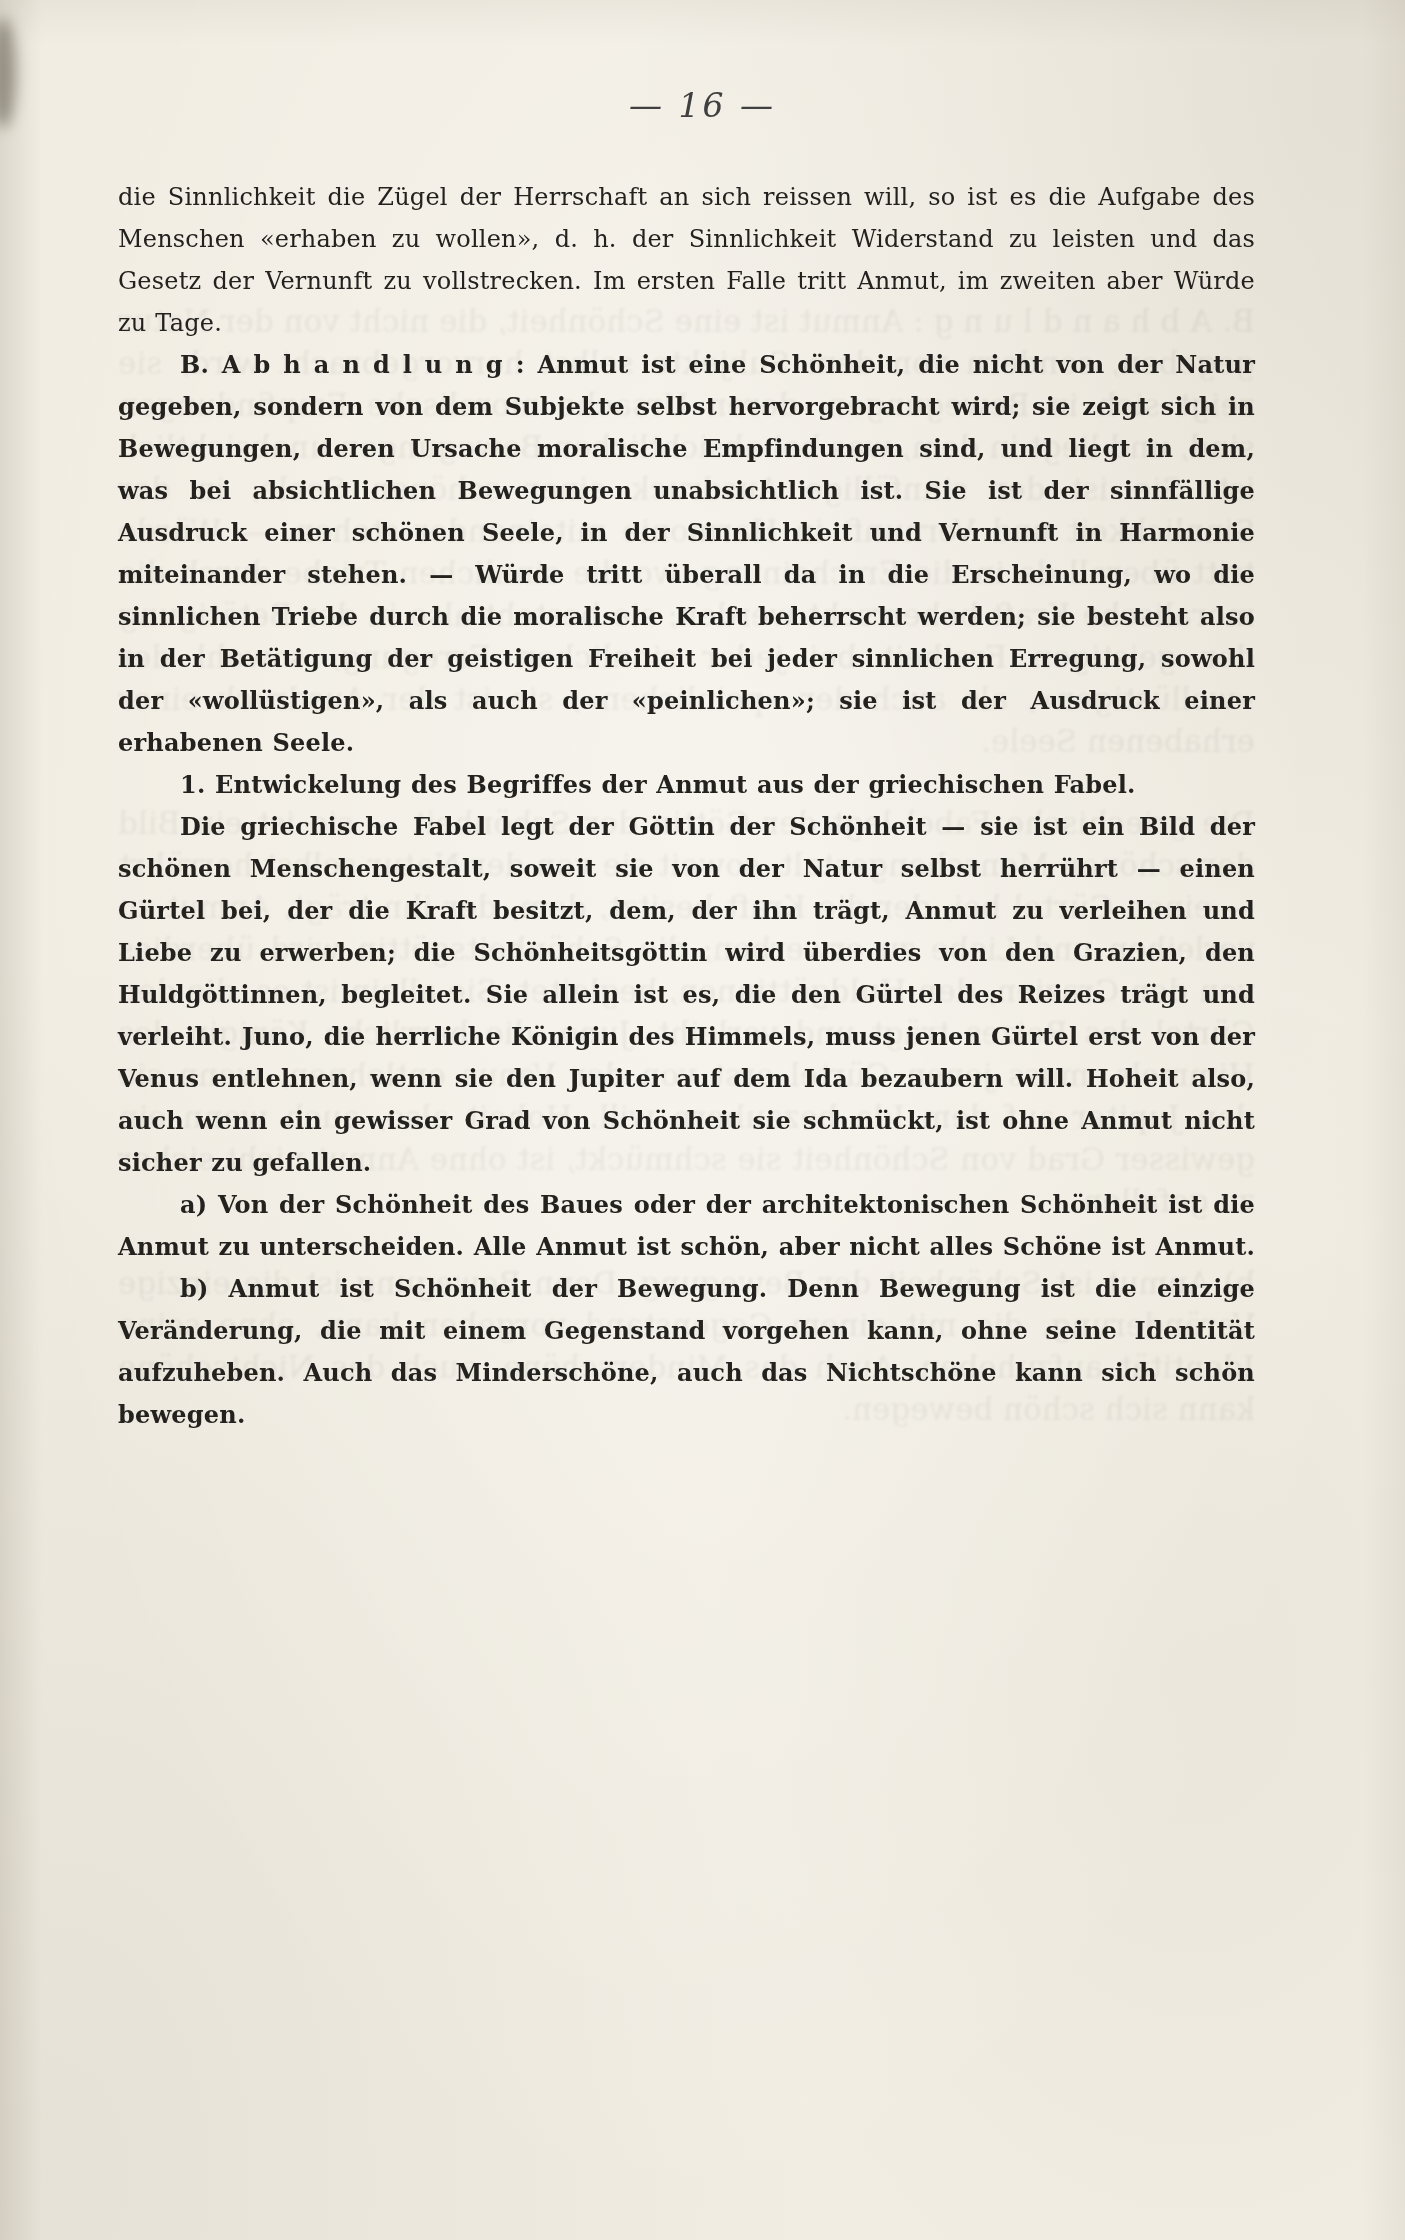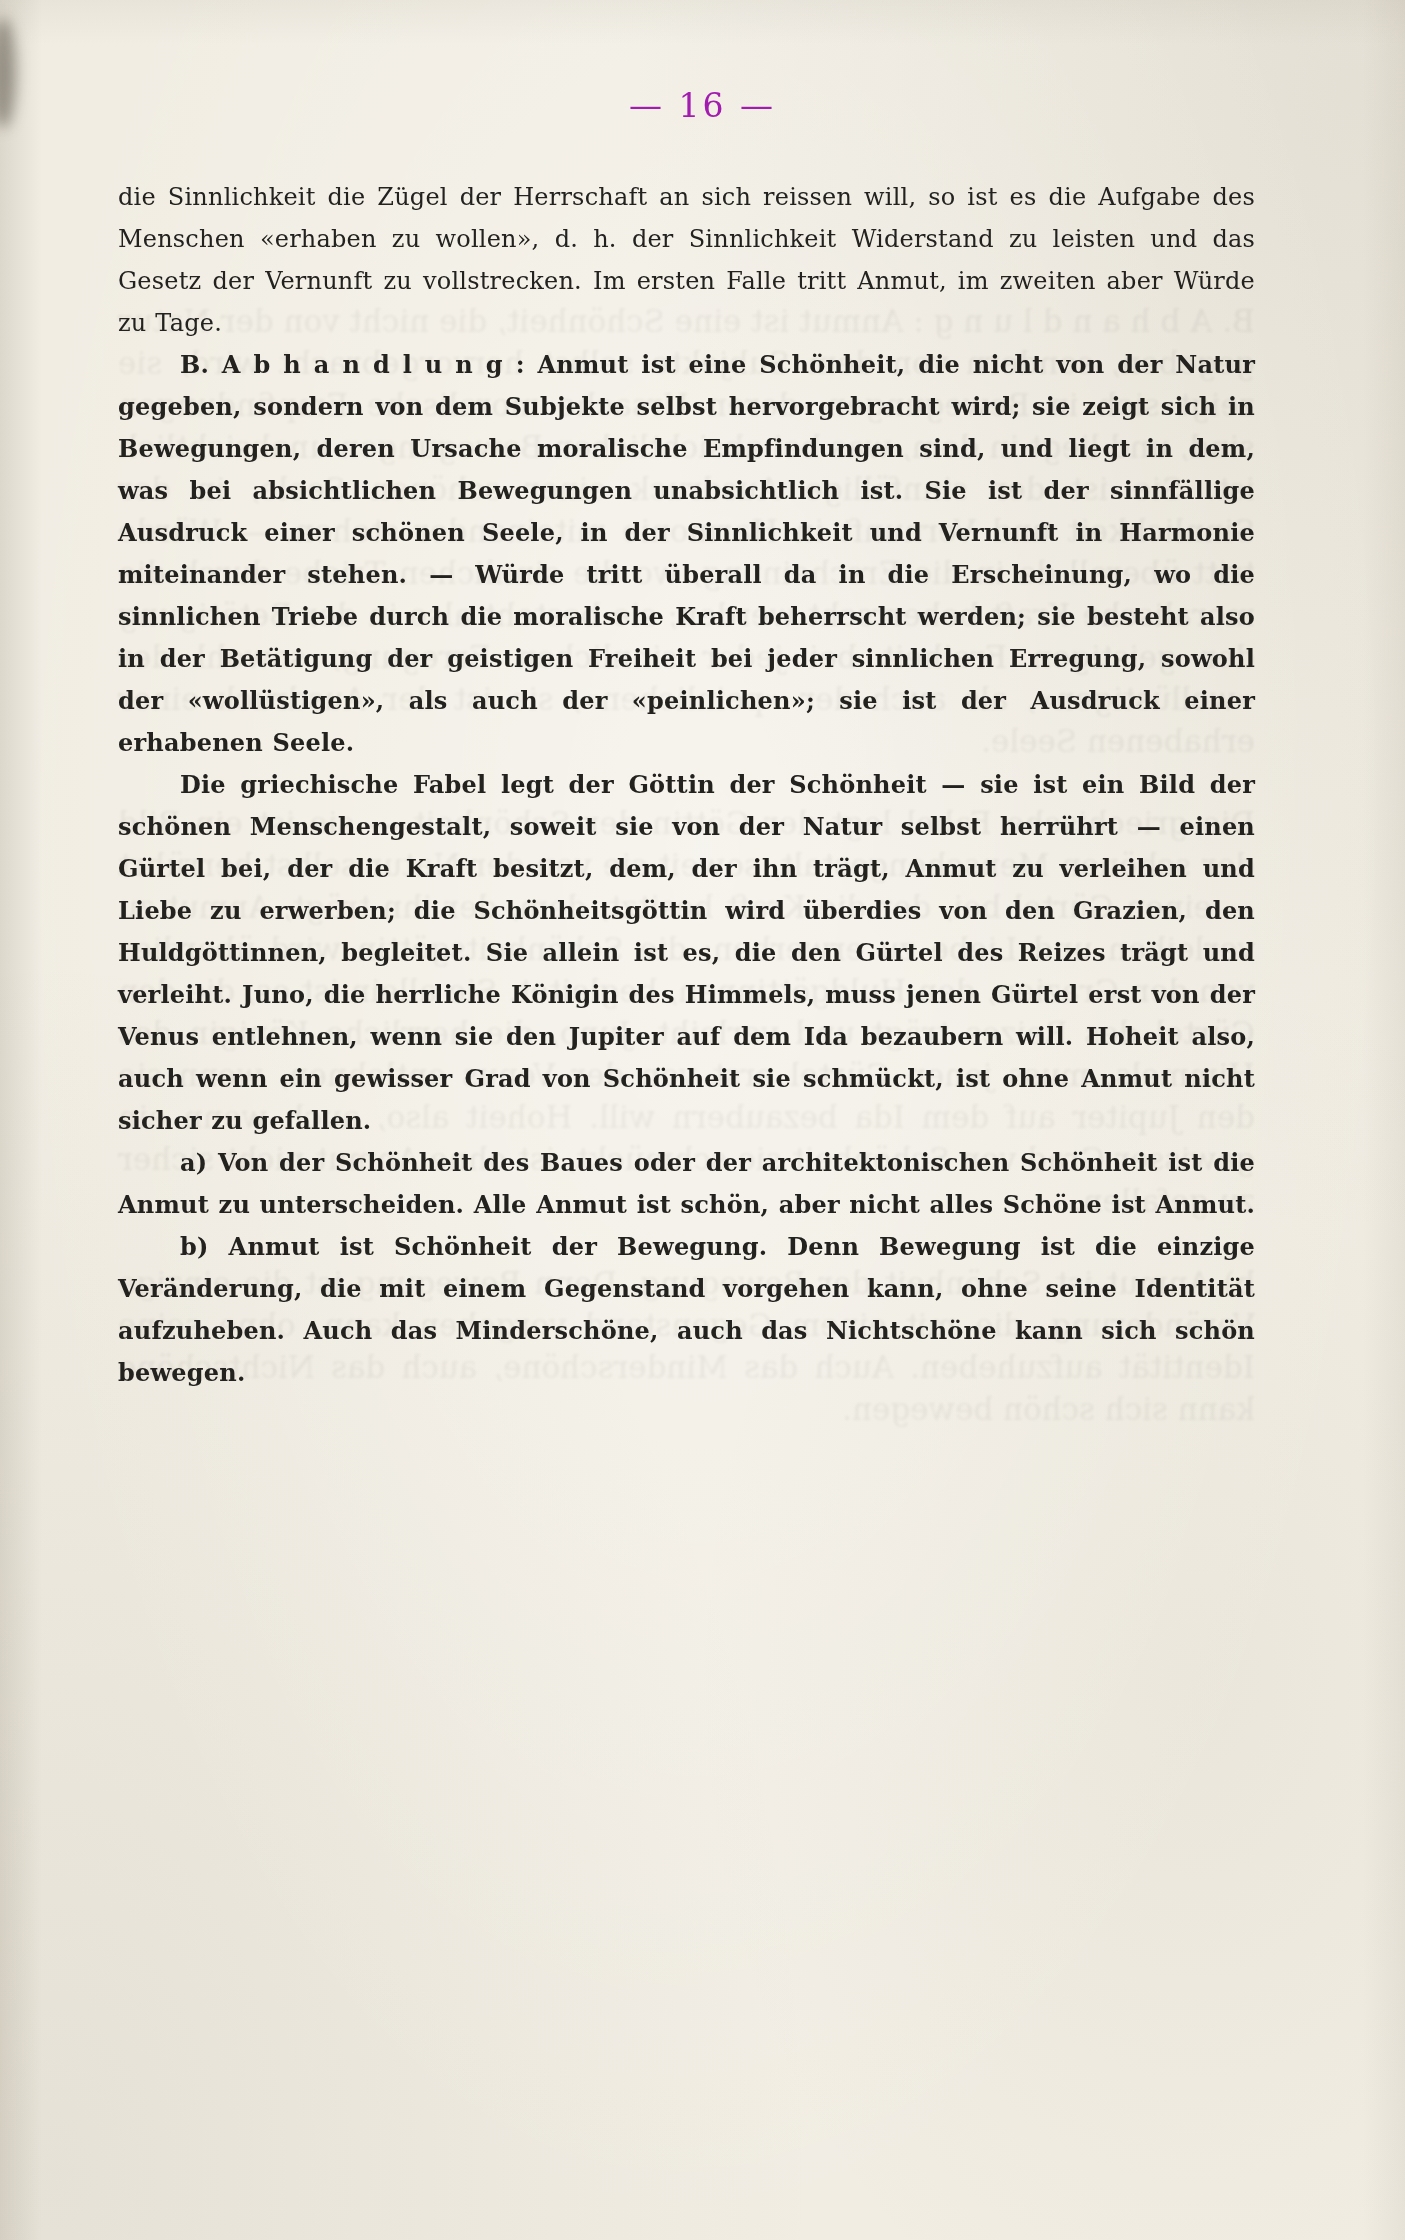--- a/index.html
+++ b/index.html
@@ -34,21 +34,22 @@
     filter: blur(7px);
   }
   .page-number {
     position: absolute;
     top: 86px;
     left: 0;
     width: 100%;
     text-align: center;
     font-size: 33px;
     letter-spacing: 3px;
-    color: #a21caf;
+    color: #404040;
+    font-style: italic;
   }
   .ghost {
     position: absolute;
     left: 118px;
     top: 300px;
     width: 1137px;
     font-size: 31px;
     line-height: 42px;
     text-align: justify;
     color: #000;
@@ -87,16 +88,17 @@
   <p>B. A b h a n d l u n g : Anmut ist eine Schönheit, die nicht von der Natur gegeben, sondern von dem Subjekte selbst hervorgebracht wird; sie zeigt sich in Bewegungen, deren Ursache moralische Empfindungen sind, und liegt in dem, was bei absichtlichen Bewegungen unabsichtlich ist. Sie ist der sinnfällige Ausdruck einer schönen Seele, in der Sinnlichkeit und Vernunft in Harmonie miteinander stehen. — Würde tritt überall da in die Erscheinung, wo die sinnlichen Triebe durch die moralische Kraft beherrscht werden; sie besteht also in der Betätigung der geistigen Freiheit bei jeder sinnlichen Erregung, sowohl der «wollüstigen», als auch der «peinlichen»; sie ist der Ausdruck einer erhabenen Seele.</p>
   <p>Die griechische Fabel legt der Göttin der Schönheit — sie ist ein Bild der schönen Menschengestalt, soweit sie von der Natur selbst herrührt — einen Gürtel bei, der die Kraft besitzt, dem, der ihn trägt, Anmut zu verleihen und Liebe zu erwerben; die Schönheitsgöttin wird überdies von den Grazien, den Huldgöttinnen, begleitet. Sie allein ist es, die den Gürtel des Reizes trägt und verleiht. Juno, die herrliche Königin des Himmels, muss jenen Gürtel erst von der Venus entlehnen, wenn sie den Jupiter auf dem Ida bezaubern will. Hoheit also, auch wenn ein gewisser Grad von Schönheit sie schmückt, ist ohne Anmut nicht sicher zu gefallen.</p>
   <p>b) Anmut ist Schönheit der Bewegung. Denn Bewegung ist die einzige Veränderung, die mit einem Gegenstand vorgehen kann, ohne seine Identität aufzuheben. Auch das Minderschöne, auch das Nichtschöne kann sich schön bewegen.</p>
 </div>
 
 <div class="page-number">— 16 —</div>
 
 <div class="content">
   <p class="para">die Sinnlichkeit die Zügel der Herrschaft an sich reissen will, so ist es die Aufgabe des Menschen «erhaben zu wollen», d. h. der Sinnlichkeit Widerstand zu leisten und das Gesetz der Vernunft zu vollstrecken. Im ersten Falle tritt Anmut, im zweiten aber Würde zu Tage.</p>
   <p class="para indent">B. A b h a n d l u n g : Anmut ist eine Schönheit, die nicht von der Natur gegeben, sondern von dem Subjekte selbst hervorgebracht wird; sie zeigt sich in Bewegungen, deren Ursache moralische Empfindungen sind, und liegt in dem, was bei absichtlichen Bewegungen unabsichtlich ist. Sie ist der sinnfällige Ausdruck einer schönen Seele, in der Sinnlichkeit und Vernunft in Harmonie miteinander stehen. — Würde tritt überall da in die Erscheinung, wo die sinnlichen Triebe durch die moralische Kraft beherrscht werden; sie besteht also in der Betätigung der geistigen Freiheit bei jeder sinnlichen Erregung, sowohl der «wollüstigen», als auch der «peinlichen»; sie ist der Ausdruck einer erhabenen Seele.</p>
+  <p class="para indent">1. Entwickelung des Begriffes der Anmut aus der griechischen Fabel.</p>
   <p class="para indent">Die griechische Fabel legt der Göttin der Schönheit — sie ist ein Bild der schönen Menschengestalt, soweit sie von der Natur selbst herrührt — einen Gürtel bei, der die Kraft besitzt, dem, der ihn trägt, Anmut zu verleihen und Liebe zu erwerben; die Schönheitsgöttin wird überdies von den Grazien, den Huldgöttinnen, begleitet. Sie allein ist es, die den Gürtel des Reizes trägt und verleiht. Juno, die herrliche Königin des Himmels, muss jenen Gürtel erst von der Venus entlehnen, wenn sie den Jupiter auf dem Ida bezaubern will. Hoheit also, auch wenn ein gewisser Grad von Schönheit sie schmückt, ist ohne Anmut nicht sicher zu gefallen.</p>
   <p class="para indent">a) Von der Schönheit des Baues oder der architektonischen Schönheit ist die Anmut zu unterscheiden. Alle Anmut ist schön, aber nicht alles Schöne ist Anmut.</p>
   <p class="para indent">b) Anmut ist Schönheit der Bewegung. Denn Bewegung ist die einzige Veränderung, die mit einem Gegenstand vorgehen kann, ohne seine Identität aufzuheben. Auch das Minderschöne, auch das Nichtschöne kann sich schön bewegen.</p>
 </div>
 
 </body></html>

